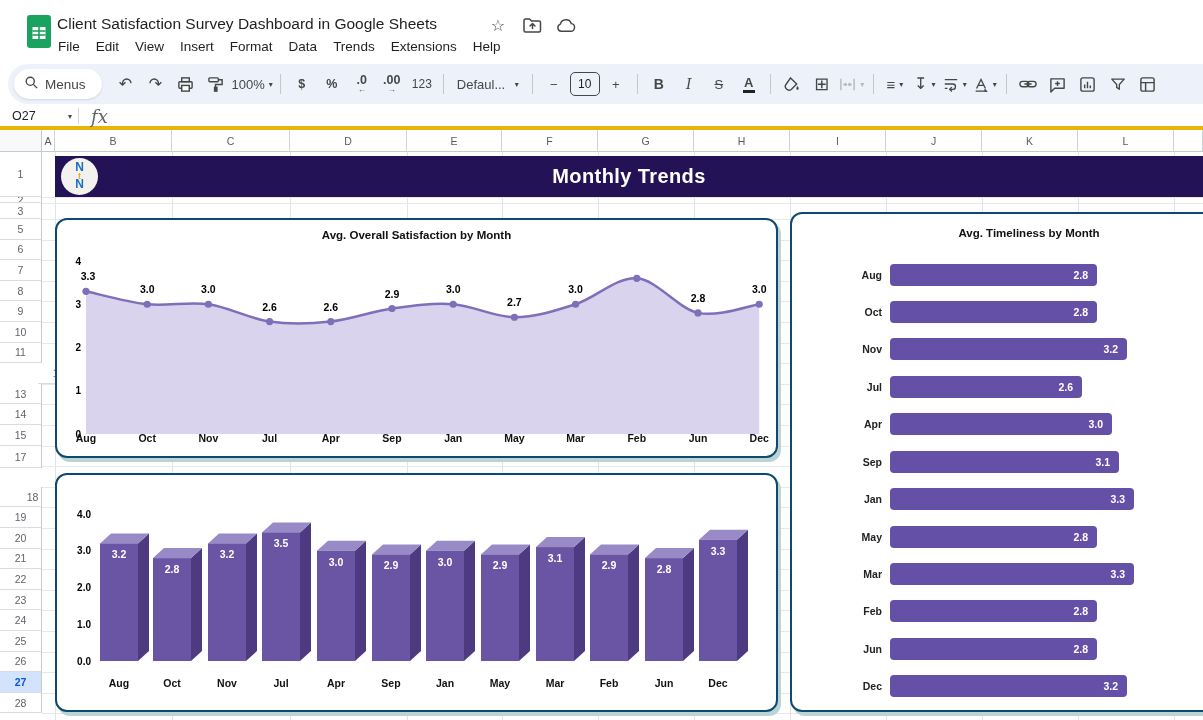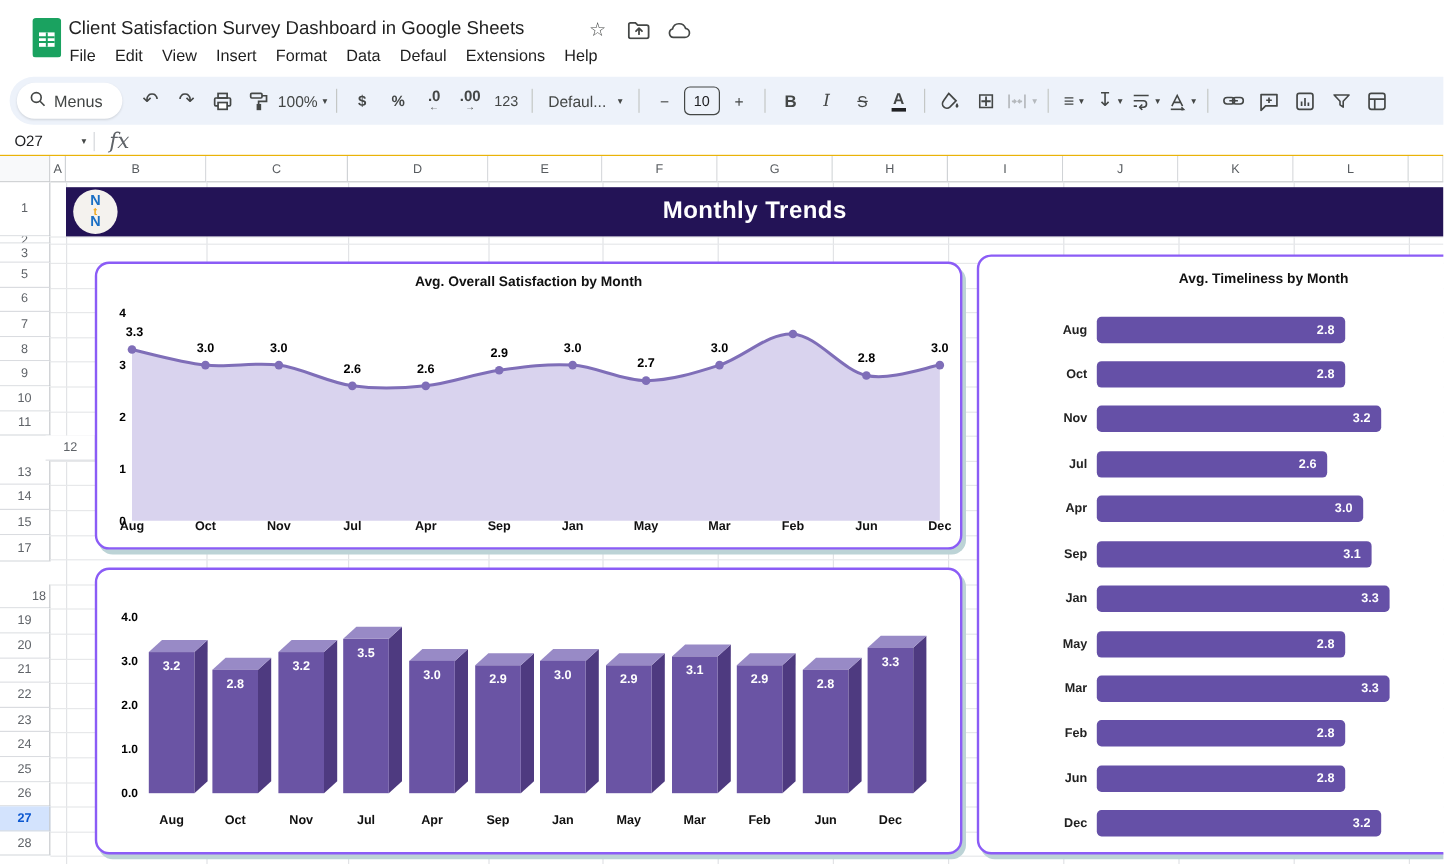--- a/index.html
+++ b/index.html
@@ -42,21 +42,21 @@
   .bold-b { font-weight:bold; font-size:14px; }
   .ital-i { font-style:italic; font-family:"DejaVu Serif",serif; font-size:14px; }
   .strike-s { text-decoration:line-through; font-size:13px; }
   .tcol-a { display:flex; flex-direction:column; align-items:center; line-height:1; }
   .tcol-a .A { font-size:13px; font-weight:bold; }
   .tcol-a .bar { width:12px; height:3px; background:#202124; margin-top:1px; }
   .grayed, .grayed .gl, .grayed .caret { color:#b5b9bd !important; }
   .grayed svg * { stroke:#b5b9bd !important; }
   
   .formulabar { position:absolute; left:0; top:106px; width:1203px; height:24px; background:#fff;
-        display:flex; align-items:center; border-bottom:1px solid #eab308; }
+        display:flex; align-items:center; border-bottom:4px solid #eab308; }
   .namebox { width:78px; display:flex; align-items:center; padding-left:12px; font-size:12.5px; color:#202124; cursor:pointer; }
   .namebox .caret { margin-left:auto; margin-right:6px; }
   .fb-div { width:1px; height:16px; background:#d5d8db; }
   .fx { font-family:"DejaVu Serif",serif; font-style:italic; font-size:18px; color:#5f6368; margin-left:12px; }
   
   #gridbg { position:absolute; left:0; top:130px; width:1203px; height:590px; background:#fff; }
   .colhdr { position:absolute; top:0; height:22px; background:#ffffff; border-right:1px solid #d0d3d6;
         border-bottom:1px solid #c7cacd; display:flex; align-items:center; justify-content:center;
         font-size:10.5px; color:#575b5f; }
   .corner { position:absolute; left:0; top:0; width:42px; height:22px; background:#f8f9fa;
@@ -70,22 +70,22 @@
   
   .banner { position:absolute; left:55px; top:156px; width:1148px; height:41px; display:flex;
         align-items:center; justify-content:center; }
   .banner-title { color:#fff; font-size:20px; font-weight:bold; letter-spacing:.4px; }
   .logo-circle { position:absolute; left:6px; top:2px; width:37px; height:37px; border-radius:50%;
         background:#f4f2ee; display:flex; flex-direction:column; align-items:center; justify-content:center;
         line-height:.8; }
   .logo-circle .n { color:#1a6fc4; font-weight:bold; font-size:12px; }
   .logo-circle .t { color:#f0a81e; font-weight:bold; font-size:9px; }
   
-  .card { position:absolute; background:#fff; border:2px solid #8b5cf6; border-radius:12px;
-        box-shadow:3px 4px 0 #bcd3d6; overflow:hidden;margin-left:24px; }
+  .card { position:absolute; background:#fff; border:2px solid #0c4a6e; border-radius:12px;
+        box-shadow:3px 4px 0 #bcd3d6; overflow:hidden; }
   #card1 { left:55px; top:218px; width:723px; height:240px; }
   #card2 { left:55px; top:473px; width:723px; height:239px; }
   #card3 { left:790px; top:212px; width:478px; height:500px; }
   .chart-title { position:absolute; left:0; right:0; text-align:center; font-size:11.5px; font-weight:bold; color:#111; }
   #card1 .chart-title { top:9px; }
   #card2 .chart-title { top:15px; }
   #card3 .chart-title { top:13px; }
   .chart-svg { position:absolute; left:0; top:0; }
   svg text { font-family:"Liberation Sans",sans-serif; }
   
@@ -125,21 +125,21 @@
         </svg>
       </span>
     </div>
     <nav class="menubar" id="menubar">
         <span>File</span>
         <span>Edit</span>
         <span>View</span>
         <span>Insert</span>
         <span>Format</span>
         <span>Data</span>
-        <span>Defaul</span>
+        <span>Trends</span>
         <span>Extensions</span>
         <span>Help</span>
       </nav>
   </div>
 
   <div class="toolbar">
     <div class="menus-pill">
       <span>
         <svg width="15" height="15" viewBox="0 0 24 24" fill="none" stroke="#444746" stroke-width="2.2">
           <circle cx="10" cy="10" r="6.5"></circle>

